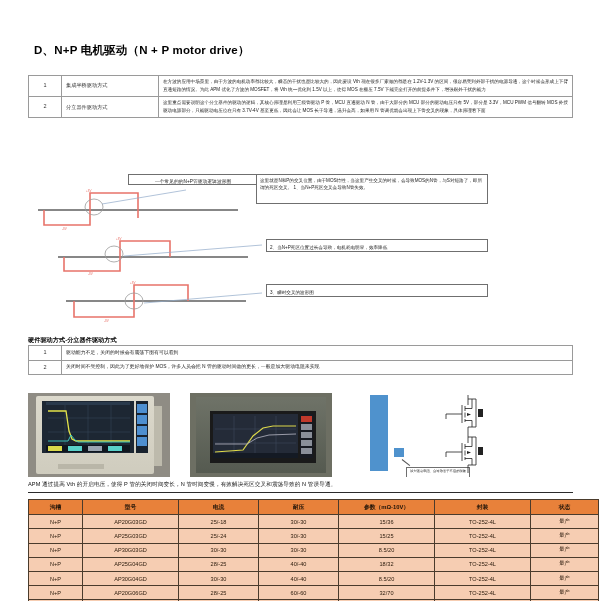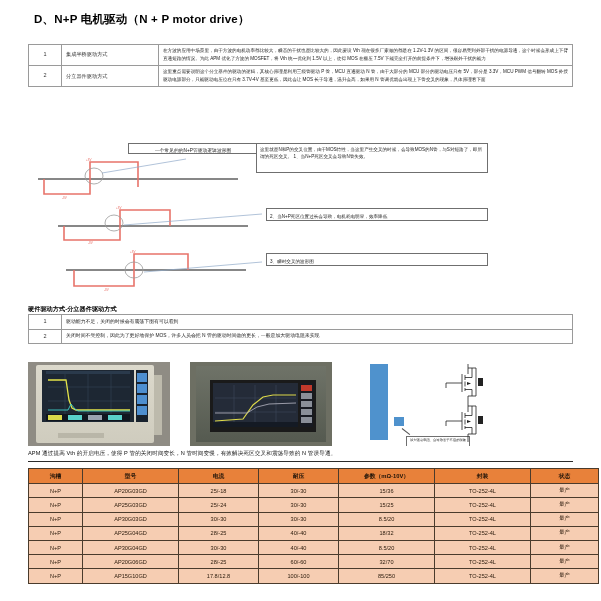--- a/index.html
+++ b/index.html
@@ -2,21 +2,21 @@
 <html><head>
 <meta charset="utf-8">
 <style>
   html,body{margin:0;padding:0;}
   body{
     width:601px;height:601px;overflow:hidden;
     background:#ffffff;
     font-family:"Liberation Sans","DejaVu Sans",sans-serif;
     color:#111;
   }
-  .page{position:relative;width:601px;height:436px;box-sizing:border-box;padding:2px;}
+  .page{position:relative;width:601px;height:436px;box-sizing:border-box;padding:2px;margin-top:31px;}
 
   
   .doc-title{
     position:absolute;left:34px;top:12px;
     font-size:11.5px;font-weight:bold;letter-spacing:.2px;color:#000;
     white-space:nowrap;
   }
 
   
   .grey-table{

